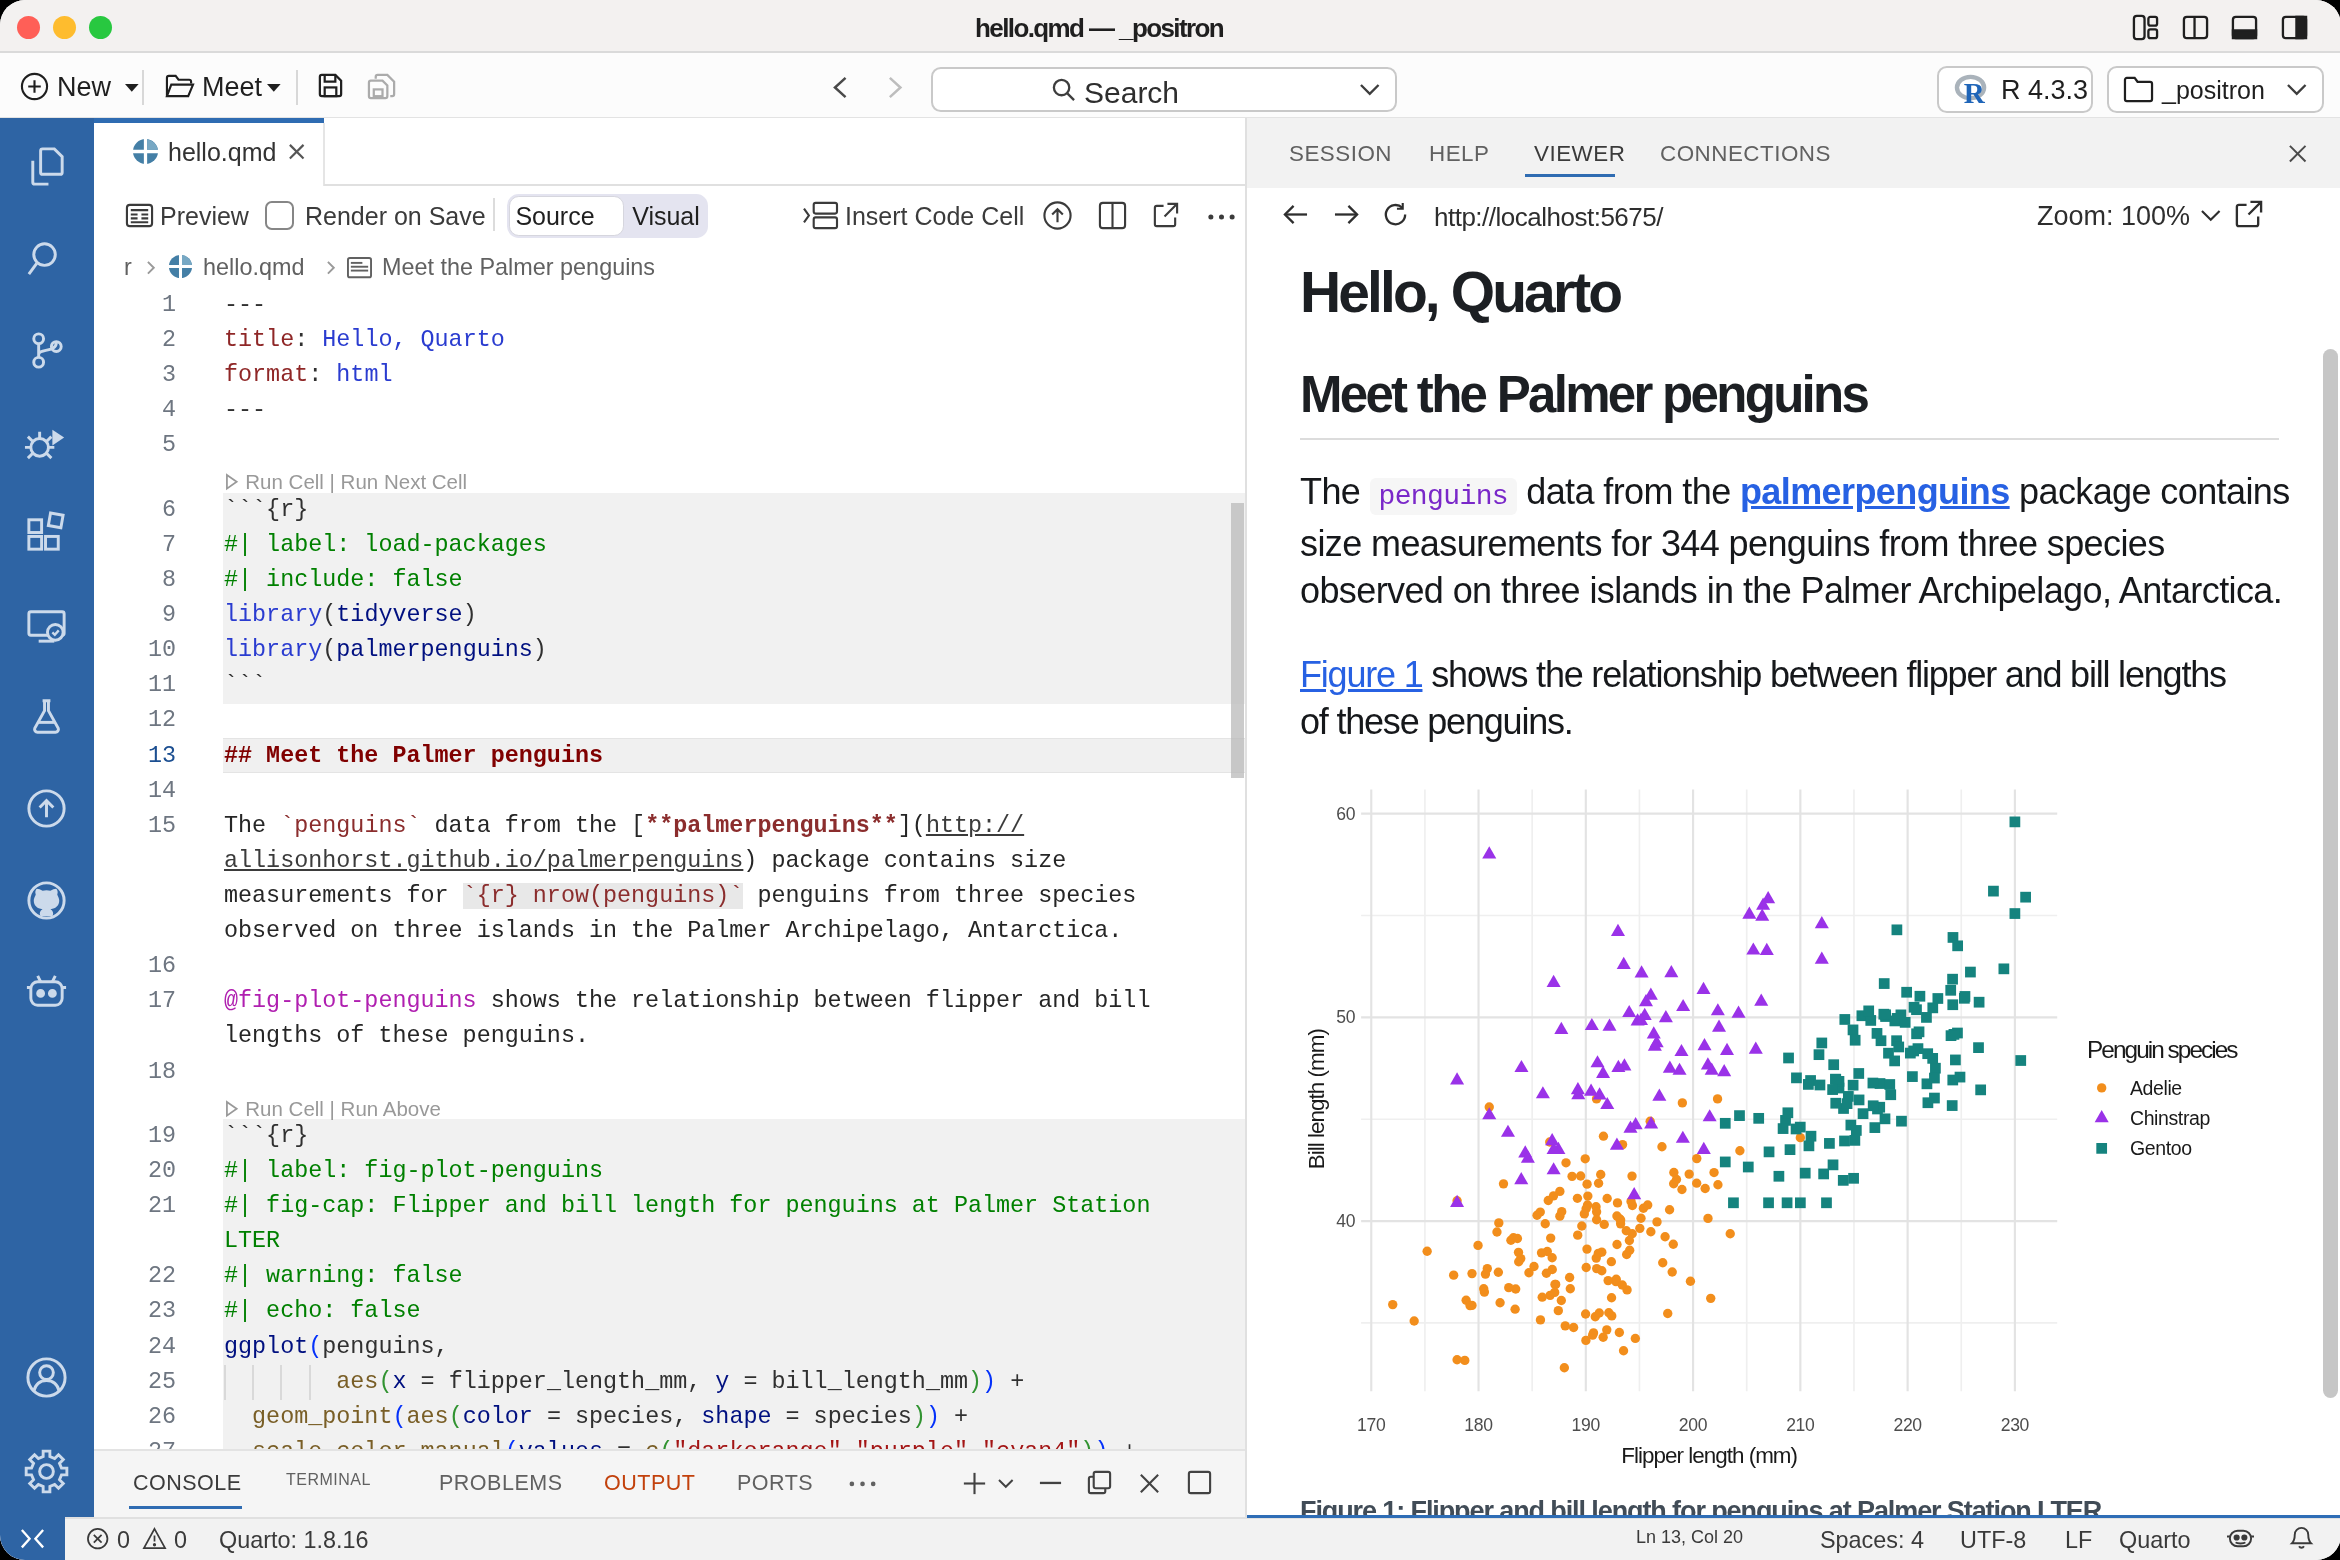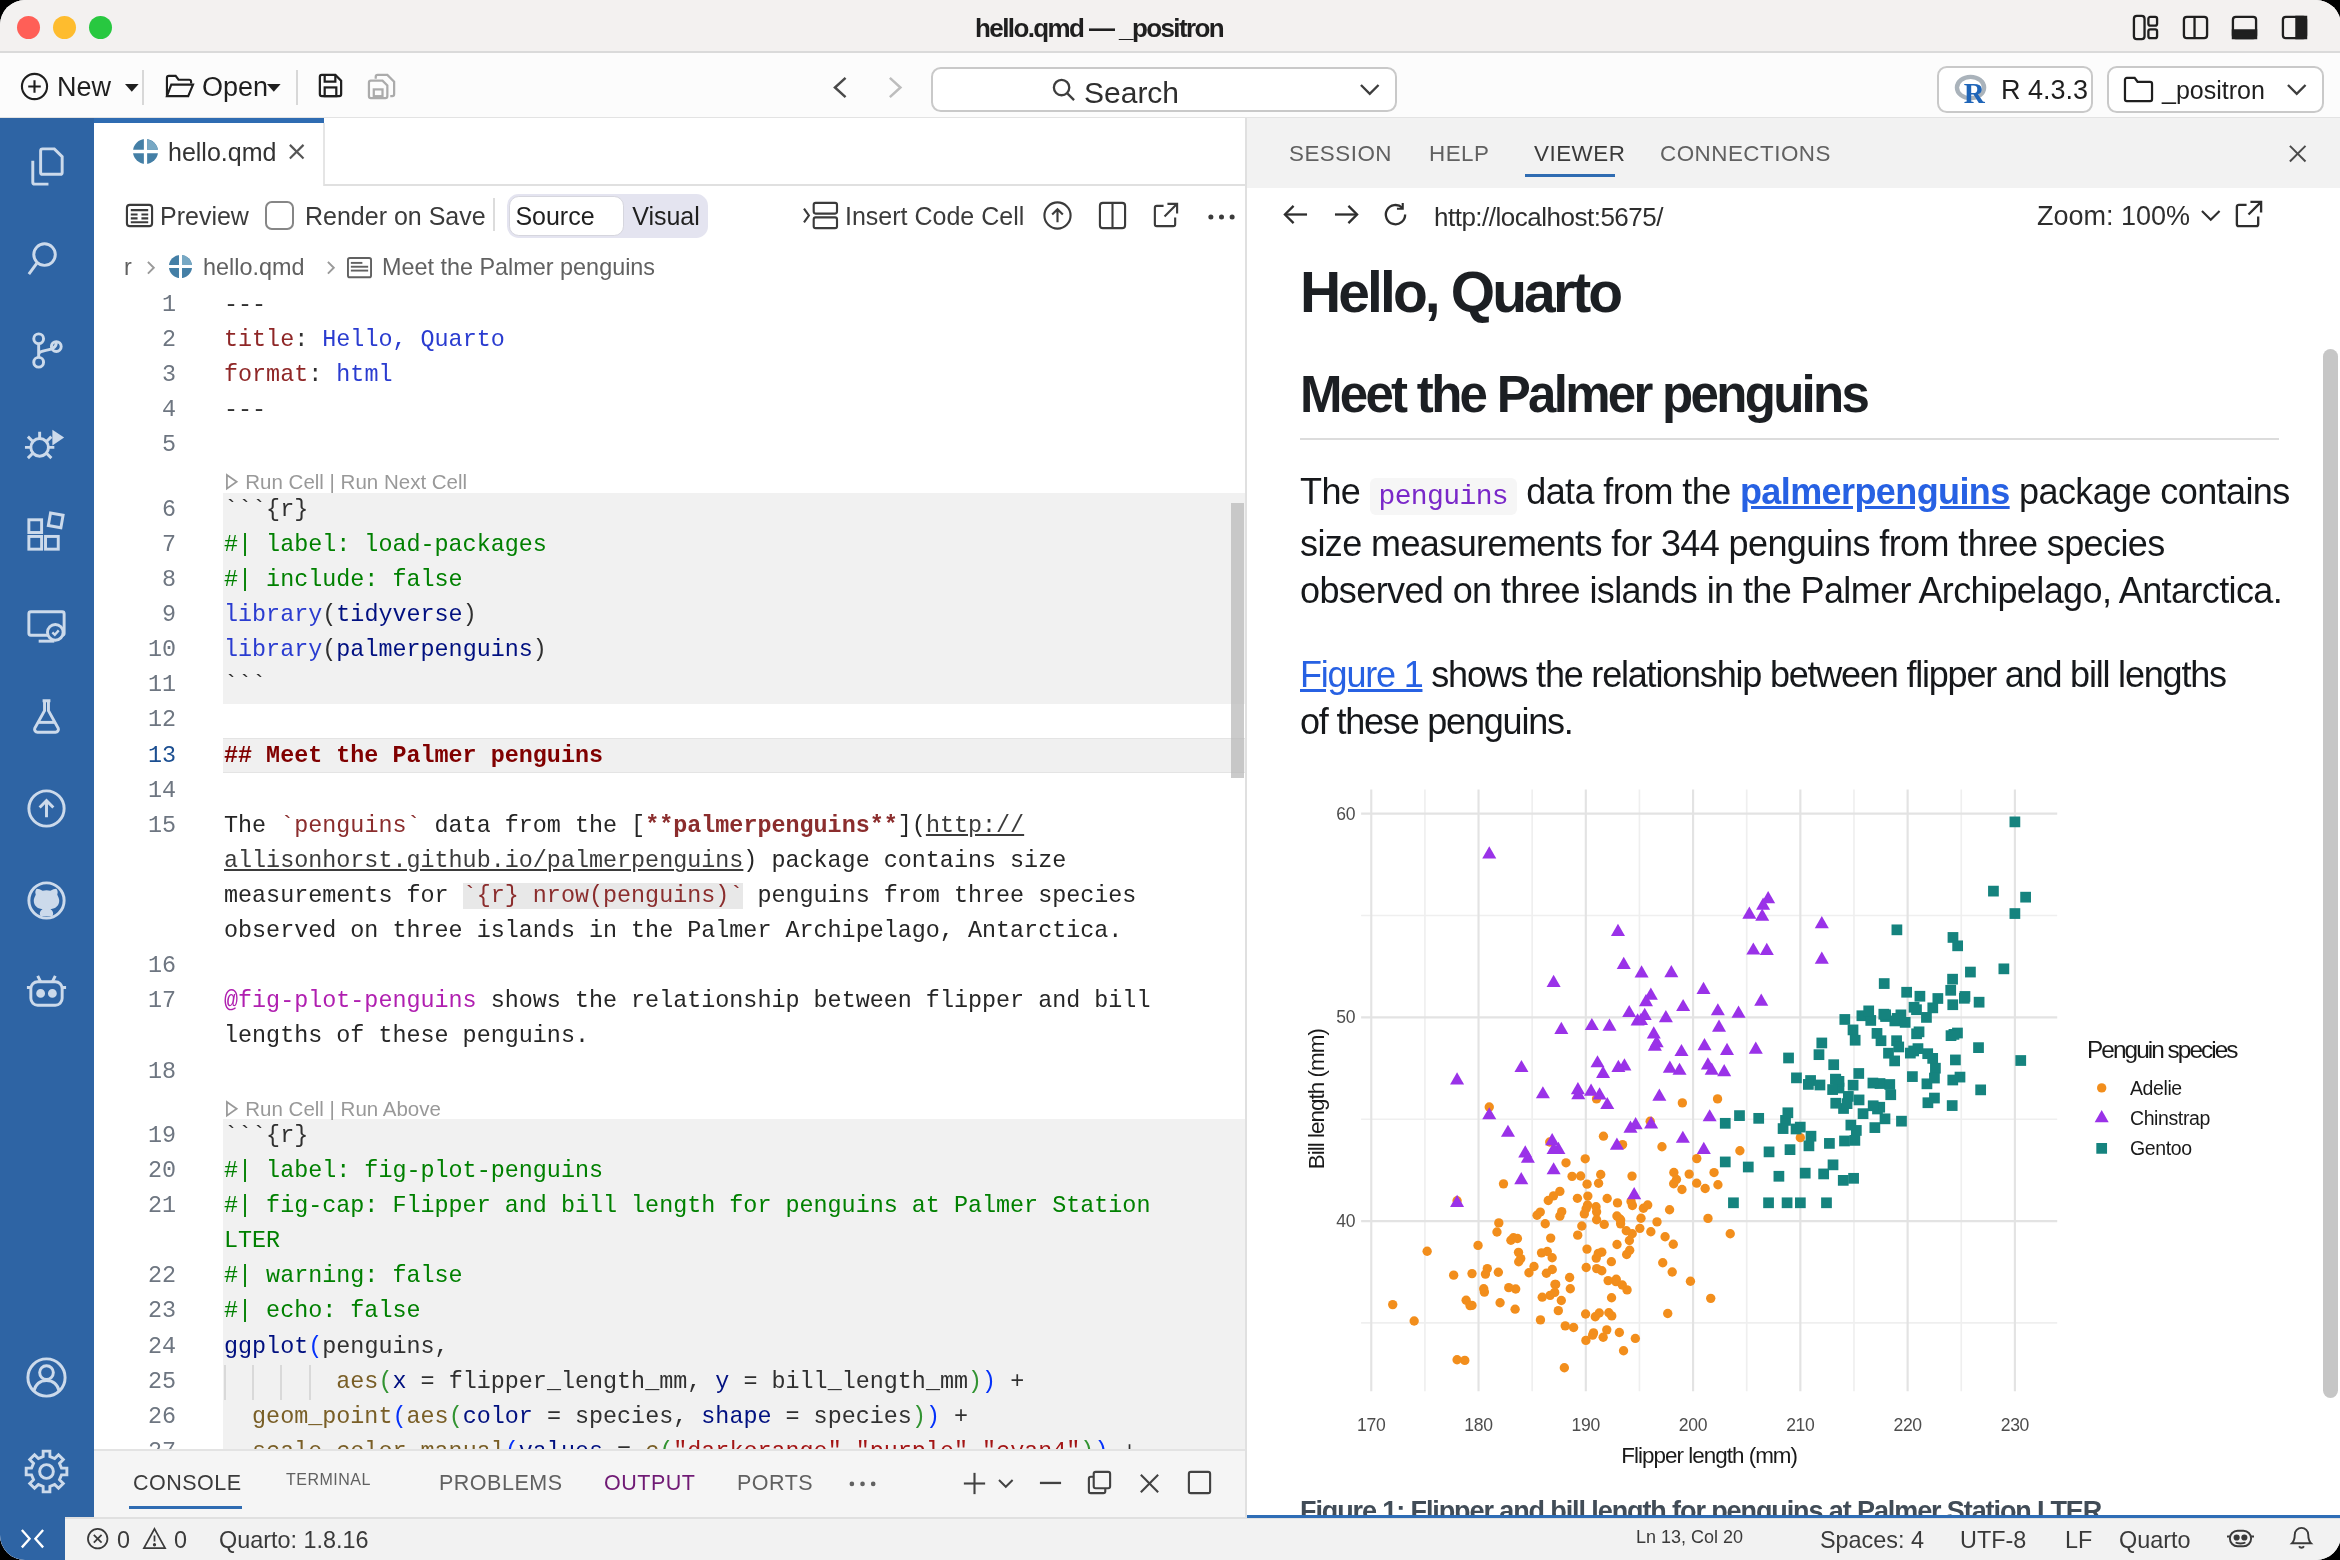--- a/index.html
+++ b/index.html
@@ -45,21 +45,21 @@
     </svg>
 <div class="abs" style="left:57px;top:72px;font-size:27px;color:#1f1f1f">New</div>
 <svg class="abs" style="left:123px;top:82px" width="17.6" height="11.7" viewBox="0 0 18 12">
       <path d="M2 2l7 8 7-8z" fill="#1f1f1f"></path>
     </svg>
 <div class="abs" style="left:142px;top:70px;width:2px;height:35px;background:#d8d8d8"></div>
 <svg class="abs" style="left:164px;top:72px" width="31" height="29" viewBox="0 0 32 30" fill="none" stroke="#1f1f1f" stroke-width="2.2">
       <path d="M3 25V6a2 2 0 012-2h7l3 4h11a2 2 0 012 2v2"></path>
       <path d="M3 25l4.5-12H30l-5 12z"></path>
     </svg>
-<div class="abs" style="left:202px;top:72px;font-size:27px;color:#1f1f1f">Open</div>
+<div class="abs" style="left:202px;top:72px;font-size:27px;color:#1f1f1f">Meet</div>
 <svg class="abs" style="left:265px;top:82px" width="17.6" height="11.7" viewBox="0 0 18 12">
       <path d="M2 2l7 8 7-8z" fill="#1f1f1f"></path>
     </svg>
 <div class="abs" style="left:296px;top:70px;width:2px;height:35px;background:#d8d8d8"></div>
 <svg class="abs" style="left:316px;top:71px" width="29" height="29" viewBox="0 0 30 30" fill="none" stroke="#1f1f1f" stroke-width="2.3">
       <path d="M4 6a2 2 0 012-2h14l6 6v14a2 2 0 01-2 2H6a2 2 0 01-2-2z"></path>
       <path d="M9 4v7h11V4"></path>
       <rect x="9" y="17" width="12" height="9"></rect>
     </svg>
 <svg class="abs" style="left:367px;top:71px" width="31" height="31" viewBox="0 0 32 32" fill="none" stroke="#ababab" stroke-width="2.3">
@@ -296,21 +296,21 @@
 <div class="abs" style="left:130px;top:1076px;width:1.5px;height:35px;background:#d9d9d9"></div>
 <div class="abs" style="left:158px;top:1076px;width:1.5px;height:35px;background:#d9d9d9"></div>
 <div class="abs" style="left:186px;top:1076px;width:1.5px;height:35px;background:#d9d9d9"></div>
 <div class="abs" style="left:215px;top:1076px;width:1.5px;height:35px;background:#d9d9d9"></div>
 </div>
 <div class="abs" style="left:1231px;top:503px;width:12.7px;height:275px;background:#b9b9b9;opacity:.75"></div>
 <div class="abs" style="left:94px;top:1449px;width:1153px;height:68px;background:#f5f5f5;border-top:2px solid #e3e3e3"></div>
 <div class="abs" style="left:133px;top:1471px;font-size:21.5px;letter-spacing:0.5px;color:#3b3b3b">CONSOLE</div>
 <div class="abs" style="left:286px;top:1471px;font-size:16px;letter-spacing:0.5px;color:#616161">TERMINAL</div>
 <div class="abs" style="left:439px;top:1471px;font-size:21.5px;letter-spacing:0.5px;color:#616161">PROBLEMS</div>
-<div class="abs" style="left:604px;top:1471px;font-size:21.5px;letter-spacing:0.5px;color:#701a75">OUTPUT</div>
+<div class="abs" style="left:604px;top:1471px;font-size:21.5px;letter-spacing:0.5px;color:#c2410c">OUTPUT</div>
 <div class="abs" style="left:737px;top:1471px;font-size:21.5px;letter-spacing:0.5px;color:#616161">PORTS</div>
 <div class="abs" style="left:129px;top:1506px;width:113px;height:2.9px;background:#2f6cb2"></div>
 <svg class="abs" style="left:848px;top:1480px" width="31" height="7.8" viewBox="0 0 32 8" fill="#616161">
       <circle cx="4" cy="4" r="2.4"></circle>
       <circle cx="15" cy="4" r="2.4"></circle>
       <circle cx="26" cy="4" r="2.4"></circle>
     </svg>
 <svg class="abs" style="left:960px;top:1469px" width="29" height="29" viewBox="0 0 30 30" fill="none" stroke="#424242" stroke-width="2.2">
       <line x1="15" y1="4" x2="15" y2="26"></line>
       <line x1="4" y1="15" x2="26" y2="15"></line>

